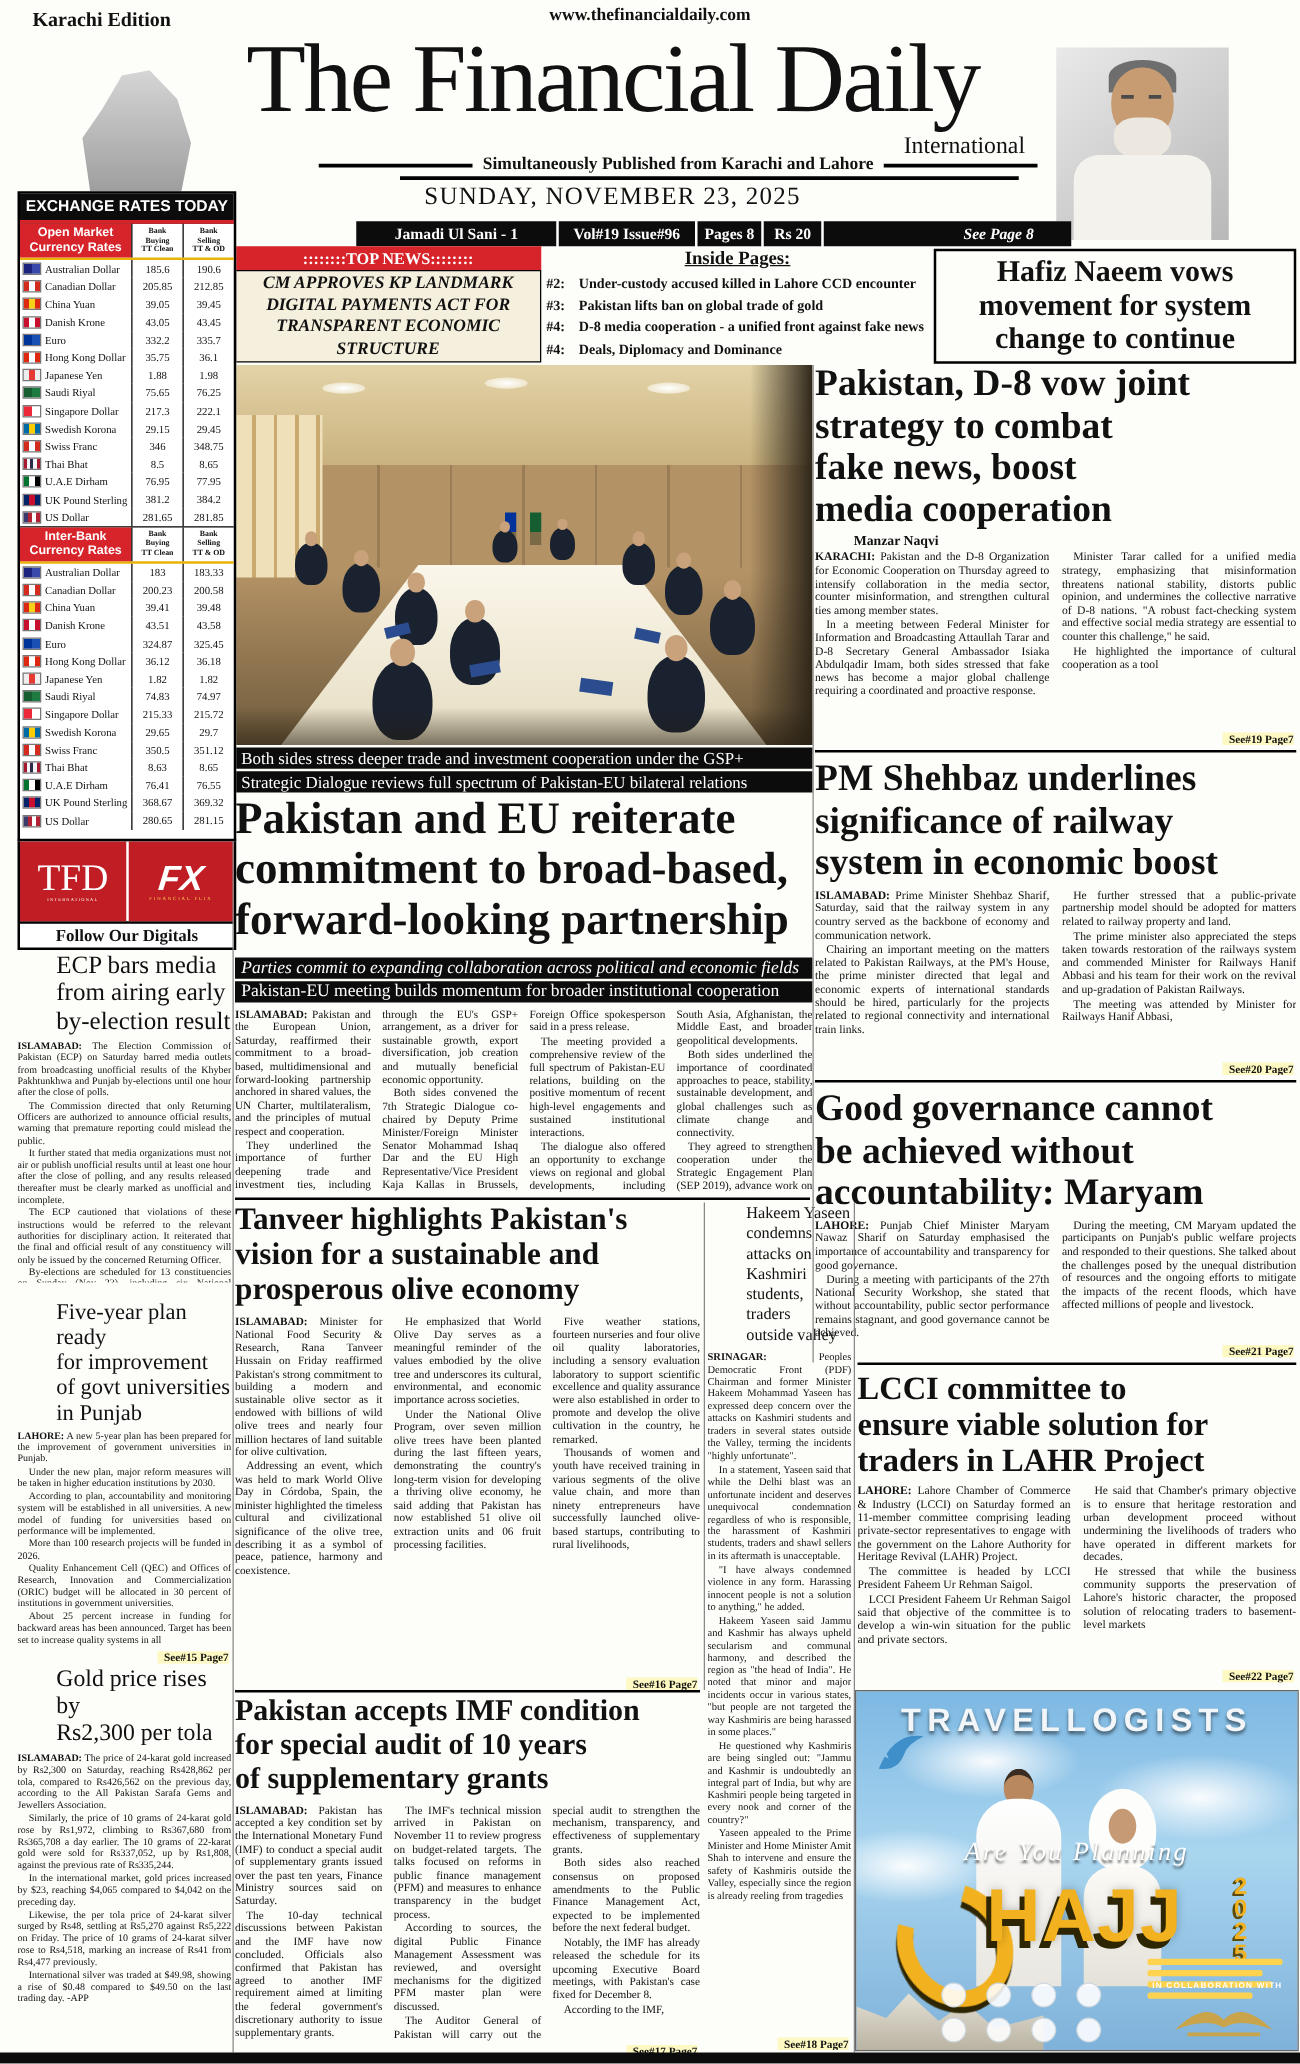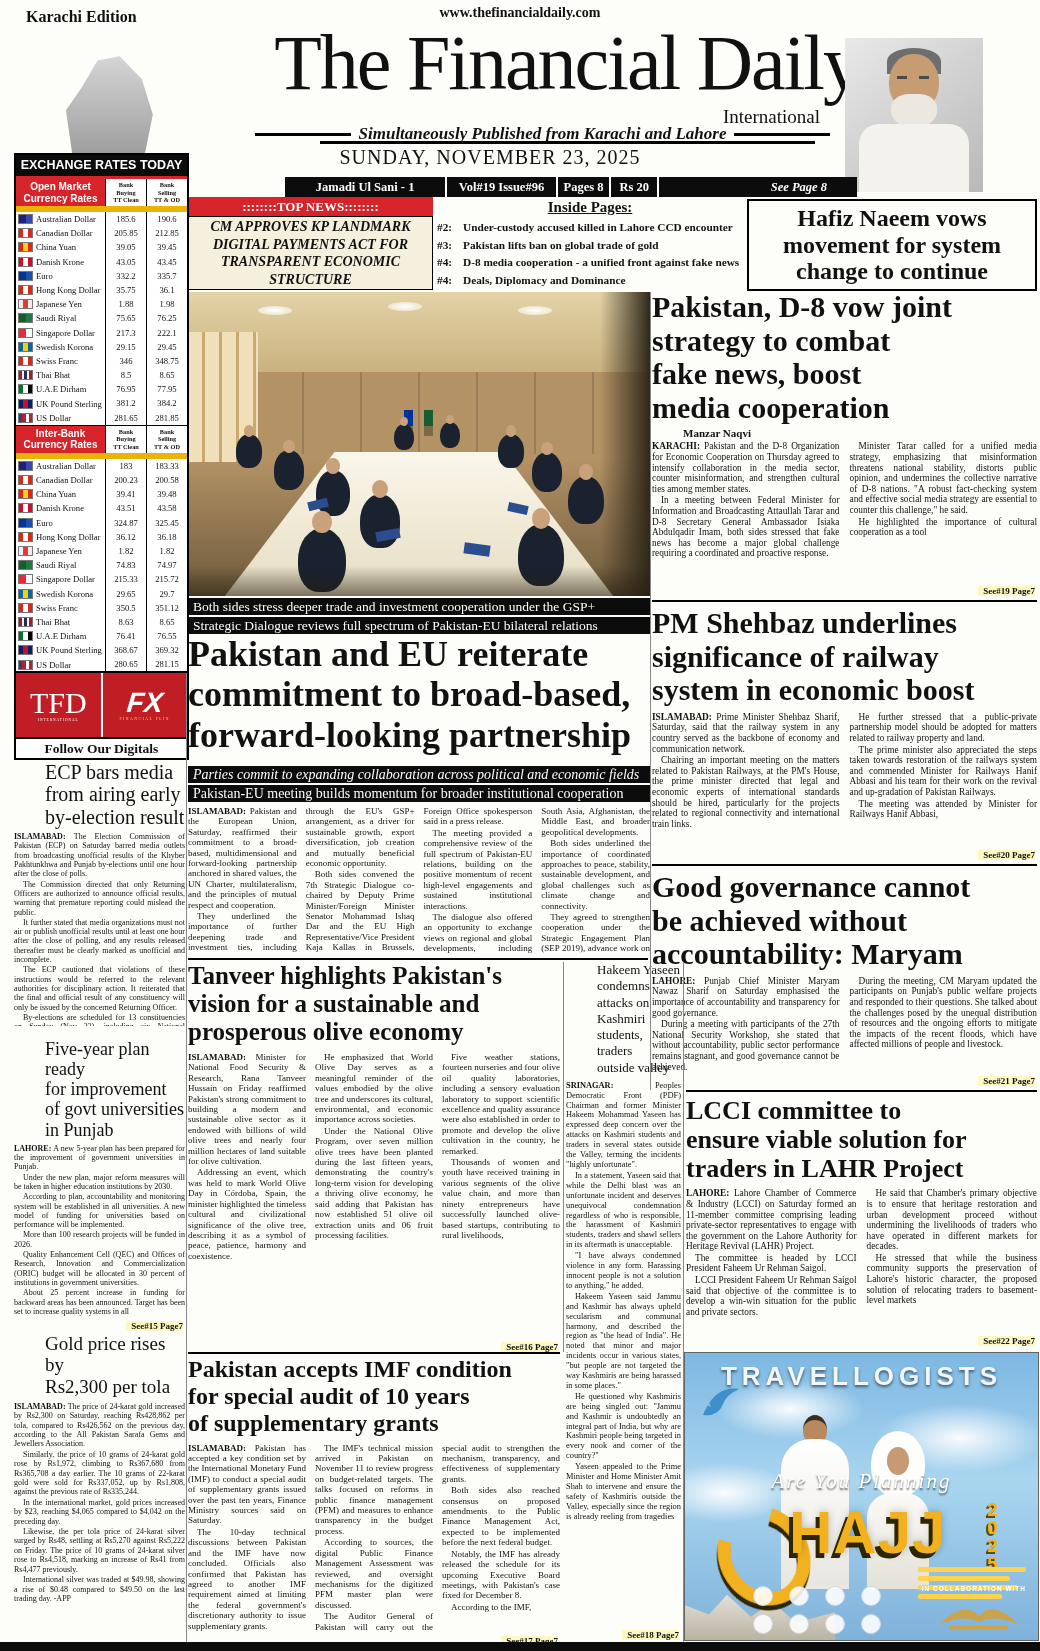--- a/index.html
+++ b/index.html
@@ -9,34 +9,34 @@
   .hl{font-weight:bold;white-space:pre-line;line-height:1.12;}
   .body-text{text-align:justify;overflow:hidden;}
   .body-text p{margin:0 0 1px 0;text-indent:9px;}
   .body-text p:first-child{text-indent:0;}
   .seetag{position:absolute;right:2px;bottom:0;font-weight:bold;font-size:9px;background:#fef9c3;padding-left:5px;}
   .vline{position:absolute;width:1px;background:#888;}
   .hline{position:absolute;background:#000;}
   
   .edition{font-size:16px;font-weight:bold;}
   .website{font-size:14px;font-weight:bold;text-align:center;}
-  .masthead{font-size:78px;line-height:1;text-align:right;letter-spacing:-2px;}
+  .masthead{font-size:78px;line-height:1;text-align:center;letter-spacing:-2px;}
   .mast-sub{font-size:19px;text-align:right;}
   .pubrow{display:flex;align-items:center;gap:8px;}
   .pubrow .bar{flex:1;height:3px;background:#000;}
-  .publine{font-size:17px;font-weight:bold;font-style:italic;white-space:nowrap;}
+  .publine{font-size:14px;font-weight:bold;white-space:nowrap;}
   .dateline{font-size:20px;text-align:center;letter-spacing:1px;}
   .infobar{display:flex;gap:2px;background:#fff;height:20px;}
   .icell{background:#0c0c0c;color:#fff;font-size:12.5px;font-weight:bold;display:flex;align-items:center;justify-content:center;}
   .icell.it{font-style:italic;}
   
   .exch{border:2px solid #000;background:#fff;font-family:"Liberation Serif",serif;}
   .exch-head{background:#0c0c0c;color:#fff;font-family:"Liberation Sans",sans-serif;font-weight:bold;
              font-size:12.5px;text-align:center;line-height:21px;height:21px;border-bottom:3px solid #d6242a;}
-  .thead{display:flex;border-bottom:6px solid #eab308;}
+  .thead{display:flex;border-bottom:2px solid #eab308;}
   .tname{flex:1;background:#d6242a;color:#fff;font-family:"Liberation Sans",sans-serif;font-weight:bold;
          font-size:10px;text-align:center;white-space:pre-line;line-height:1.15;padding:2px 0;}
   .tcol{width:40px;font-size:6.3px;font-weight:bold;text-align:center;white-space:pre-line;line-height:1.25;
         border-left:1px solid #000;display:flex;align-items:center;justify-content:center;}
   .rrow{display:flex;align-items:stretch;height:14.2px;font-size:8.6px;}
   .rrow .cur{flex:1;display:flex;align-items:center;gap:3px;padding-left:2px;overflow:hidden;white-space:nowrap;}
   .rrow .val{width:40px;border-left:1px solid #000;text-align:center;line-height:14.2px;}
   .flag{width:13px;height:8px;display:inline-block;border:0.5px solid #777;flex:none;}
   
   .tfdwrap{border:2px solid #000;background:#fff;}

